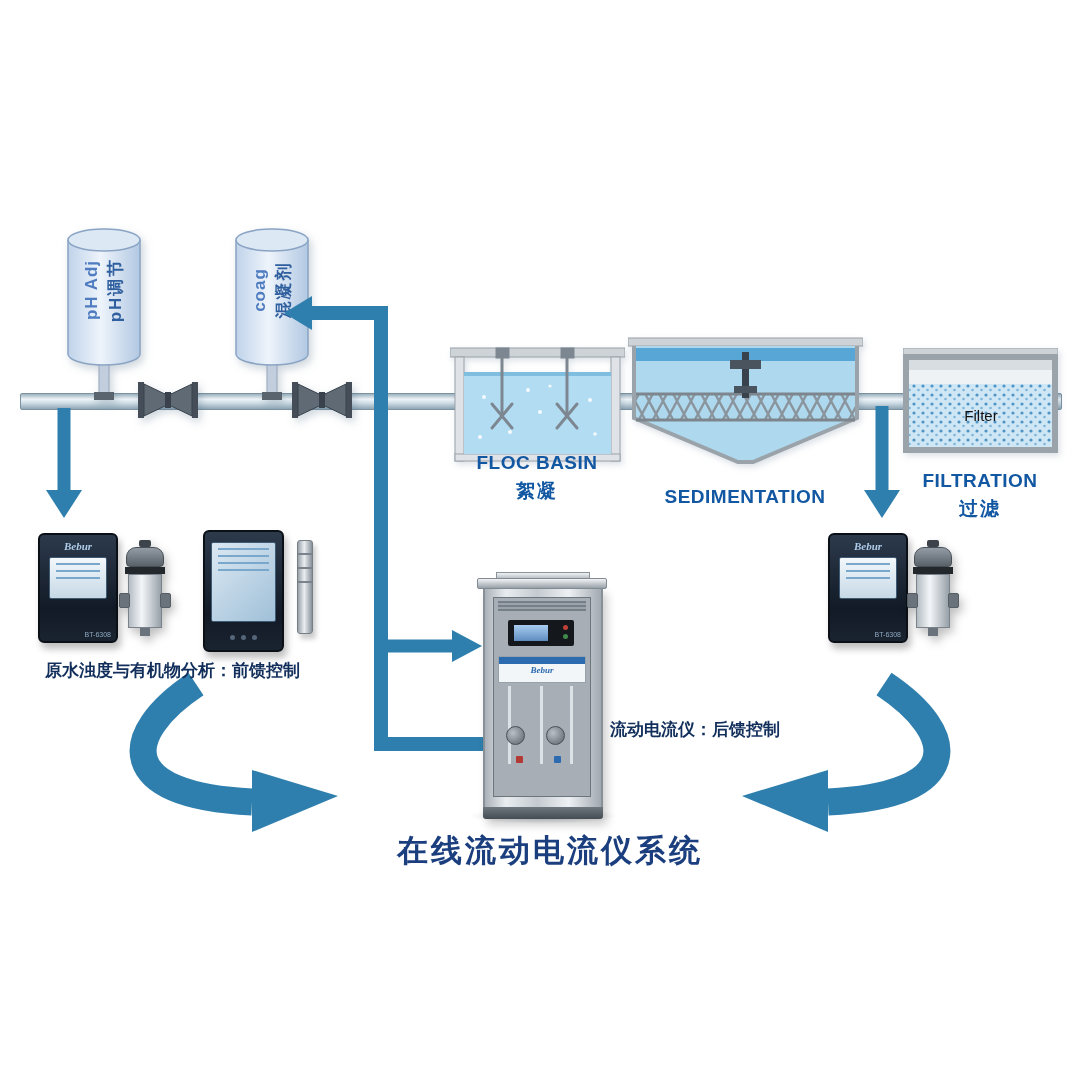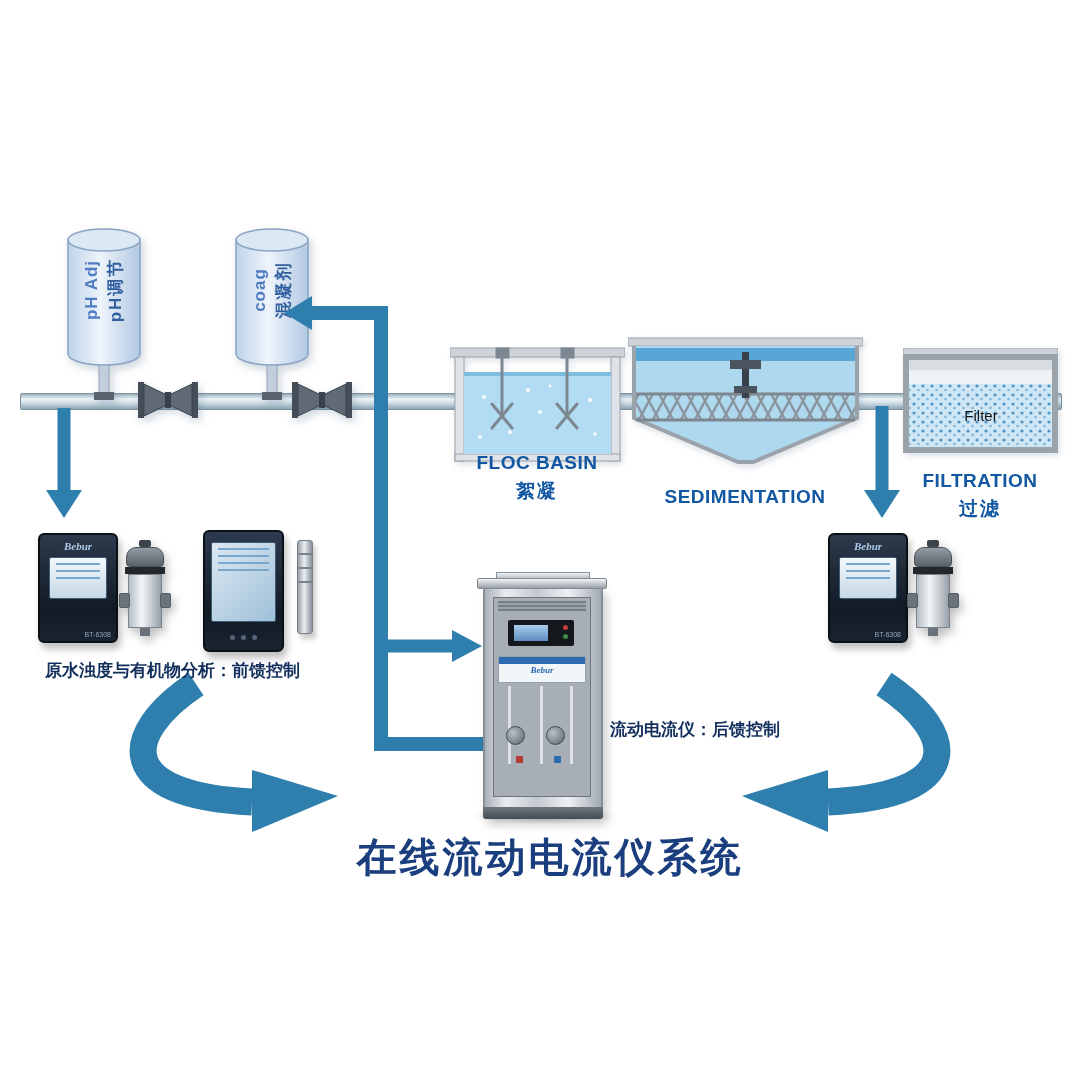--- a/index.html
+++ b/index.html
@@ -80,21 +80,21 @@
   .cab-pump{position:absolute;width:17px;height:17px;border-radius:50%;top:128px;
         background:radial-gradient(circle at 35% 35%,#b8bfc6,#5a626a);border:1px solid #474f57;}
   .cab-bit{position:absolute;width:7px;height:7px;top:158px;border-radius:1px;}
   .cab-base{position:absolute;left:-2px;right:-2px;bottom:-4px;height:12px;background:linear-gradient(#6e767e,#444c54);
         border-radius:0 0 3px 3px;}
   .cab-shadow{position:absolute;left:468px;top:808px;width:150px;height:16px;
         background:radial-gradient(ellipse,rgba(40,60,80,.28),rgba(40,60,80,0) 70%);}
   
   .caption{position:absolute;font-size:17px;font-weight:bold;color:#122f5c;}
   .title{position:absolute;left:290px;top:830px;width:520px;text-align:center;
-        font-size:40px;font-weight:bold;color:#1b3f7e;letter-spacing:3px;}
+        font-size:31px;font-weight:bold;color:#1b3f7e;letter-spacing:3px;}
 </style>
 </head>
 <body>
 
 <div class="canvas">
 
   <div class="pipe"></div>
 
   <svg class="tank-svg" style="left:133px;top:379px;" width="70" height="42">
     <rect x="5" y="3" width="6" height="36" fill="#454e58"></rect>

